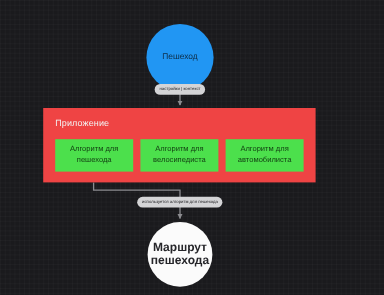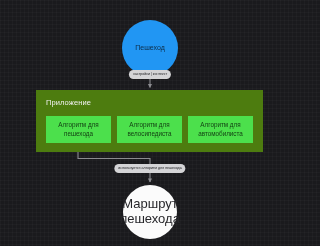--- a/index.html
+++ b/index.html
@@ -57,34 +57,35 @@
     font-size: 7px;
   }
 
   #node-route-built {
     left: 123px;
     top: 185px;
     width: 54px;
     height: 54px;
     background: #fbfbfb;
     color: #26262a;
-    font-size: 13px;
+    font-size: 10px;
+    font-weight: bold;
   }
   #node-route-built .two-line {
     display: block;
   }
 
   
   #app-container {
     position: absolute;
     left: 36px;
     top: 90px;
     width: 227px;
     height: 62px;
-    background: #4d7c0f;
+    background: #ef4444;
     box-sizing: border-box;
   }
 
   #app-container-title {
     position: absolute;
     left: 10px;
     top: 8px;
     color: #f2f2f2;
     font-size: 7.5px;
     letter-spacing: 0.1px;

